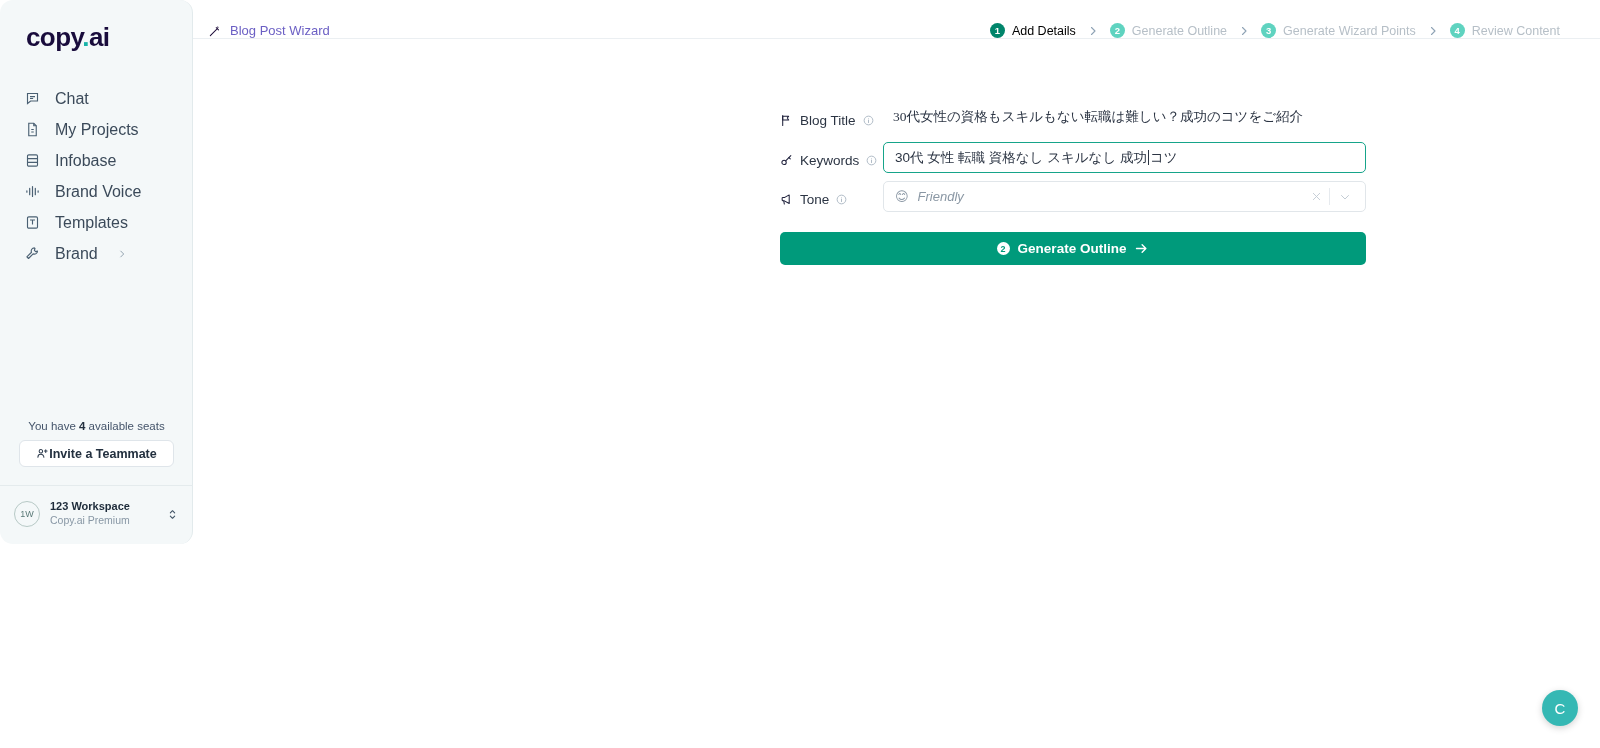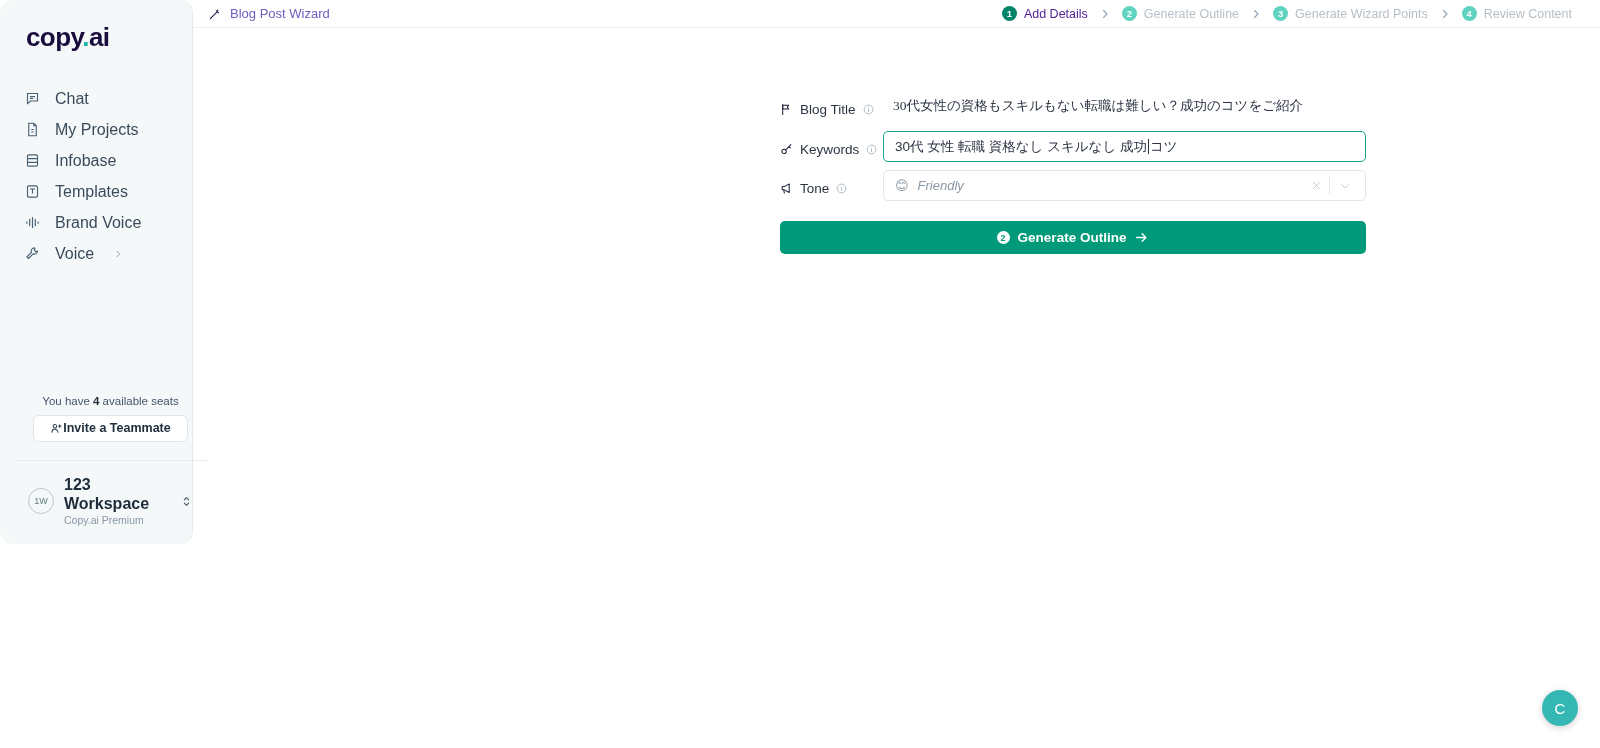--- a/index.html
+++ b/index.html
@@ -39,21 +39,21 @@
   .nav-icon {
     width: 17px; height: 17px; flex: 0 0 17px;
     display: flex; align-items: center; justify-content: center;
     color: #4a6073;
   }
   .nav-icon svg { display: block; }
   .nav-label { line-height: 1; }
   .nav-chevron { margin-left: 5px; color: #93a3b0; display: flex; align-items: center; }
 
   
-  .side-bottom { position: absolute; left: 14px; bottom: 0; width: 193px; }
+  .side-bottom { position: absolute; left: 0; bottom: 0; width: 193px; }
   .seats {
     text-align: center; font-size: 11.5px; color: #44546a;
     padding-bottom: 8px;
   }
   .seats b { font-weight: bold; color: #23303f; }
   .invite-btn {
     display: flex; align-items: center; justify-content: center; gap: 0;
     margin: 0 19px; height: 27px;
     background: #ffffff; border: 1px solid #dfe5ea; border-radius: 6px;
     font-size: 12.5px; color: #23303f; font-weight: bold;
@@ -67,44 +67,44 @@
     margin-top: 18px;
     cursor: pointer;
   }
   .ws-avatar {
     width: 26px; height: 26px; border-radius: 50%;
     border: 1px solid #b7c9c6; color: #5b7a78;
     font-size: 9px; display: flex; align-items: center; justify-content: center;
     flex: 0 0 26px; background: #f4f8f9;
   }
   .ws-text { flex: 1; min-width: 0; }
-  .ws-name { font-size: 16px; font-weight: bold; color: #1d2b3a; line-height: 1.2; }
+  .ws-name { font-size: 11px; font-weight: bold; color: #1d2b3a; line-height: 1.2; }
   .ws-plan { font-size: 10.5px; color: #8897a5; line-height: 1.3; margin-top: 1px; }
   .ws-caret { color: #3f5264; display: flex; }
 
   
   .main { flex: 1; display: flex; flex-direction: column; background: #fff; min-width: 0; }
   .topbar {
-    height: 28px; border-bottom: 1px solid #ebeff2;
-    display: flex; align-items: center; position: relative;
-    padding: 0 28px 0 15px;
+    height: 39px; border-bottom: 1px solid #ebeff2;
+    display: flex; align-items: flex-end; position: relative;
+    padding: 0 40px 0 15px;
   }
   .wizard-title { display: flex; align-items: center; gap: 8px; color: #6b5fc4; font-size: 13px; }
   .wizard-title .wt-icon { display: flex; color: #23123f; }
 
   .steps { display: flex; align-items: center; gap: 9px; margin-left: auto; }
   .step { display: flex; align-items: center; gap: 7px; cursor: pointer; }
   .step-badge {
     width: 15px; height: 15px; border-radius: 50%;
     display: flex; align-items: center; justify-content: center;
     font-size: 9.5px; color: #fff; font-weight: bold; flex: 0 0 15px;
     line-height: 1;
   }
   .step-label { font-size: 12.5px; }
-  .step.active .step-label { color: #4c1d95; }
+  .step.active .step-label { color: #000000; }
   .step.inactive .step-label { color: #b6bfc7; }
   .step-sep { color: #8fa3b5; display: flex; align-items: center; margin: 0 2px; }
 
   
   .content { flex: 1; position: relative; }
   .form {
     position: absolute; left: 587px; top: 61px; width: 586px;
   }
   .row { display: flex; align-items: center; }
   .row-title { height: 34px; }
@@ -218,44 +218,44 @@
           <svg width="15" height="15" viewBox="0 0 24 24" fill="none" stroke="currentColor" stroke-width="1.8">
             <rect x="4" y="3" width="16" height="18" rx="2"></rect>
               <path d="M4 9h16M4 15h16"></path>
           </svg>
         </span>
         <span class="nav-label">Infobase</span>
       </div>
 
       <div class="nav-item">
         <span class="nav-icon">
+          <svg width="15" height="15" viewBox="0 0 24 24" fill="none" stroke="currentColor" stroke-width="1.9" stroke-linecap="round">
+            <path d="M3 11v2M7.5 7v10M12 4v16M16.5 7v10M21 11v2"></path>
+          </svg>
+        </span>
+        <span class="nav-label">Brand Voice</span>
+      </div>
+
+      <div class="nav-item">
+        <span class="nav-icon">
           <svg width="15" height="15" viewBox="0 0 24 24" fill="none" stroke="currentColor" stroke-width="1.8">
             <rect x="4" y="3" width="16" height="18" rx="2"></rect>
               <path d="M8 8h8M12 8v7"></path>
           </svg>
         </span>
         <span class="nav-label">Templates</span>
       </div>
 
       <div class="nav-item">
         <span class="nav-icon">
-          <svg width="15" height="15" viewBox="0 0 24 24" fill="none" stroke="currentColor" stroke-width="1.9" stroke-linecap="round">
-            <path d="M3 11v2M7.5 7v10M12 4v16M16.5 7v10M21 11v2"></path>
-          </svg>
-        </span>
-        <span class="nav-label">Brand Voice</span>
-      </div>
-
-      <div class="nav-item">
-        <span class="nav-icon">
           <svg width="15" height="15" viewBox="0 0 24 24" fill="none" stroke="currentColor" stroke-width="1.8" stroke-linecap="round" stroke-linejoin="round">
             <path d="M15 3a5 5 0 0 0-4.6 7L3 17.4 5.6 20l7.4-7.4A5 5 0 0 0 20 8l-3 1-2-2 1-3a5 5 0 0 0-1-1z"></path>
           </svg>
         </span>
-        <span class="nav-label">Voice</span>
+        <span class="nav-label">Brand</span>
         <span class="nav-chevron">
           <svg width="10" height="10" viewBox="0 0 24 24" fill="none" stroke="currentColor" stroke-width="2.4" stroke-linecap="round" stroke-linejoin="round">
             <path d="M9 5l7 7-7 7"></path>
           </svg>
         </span>
       </div>
 
     </nav>
 
     <div class="side-bottom">

